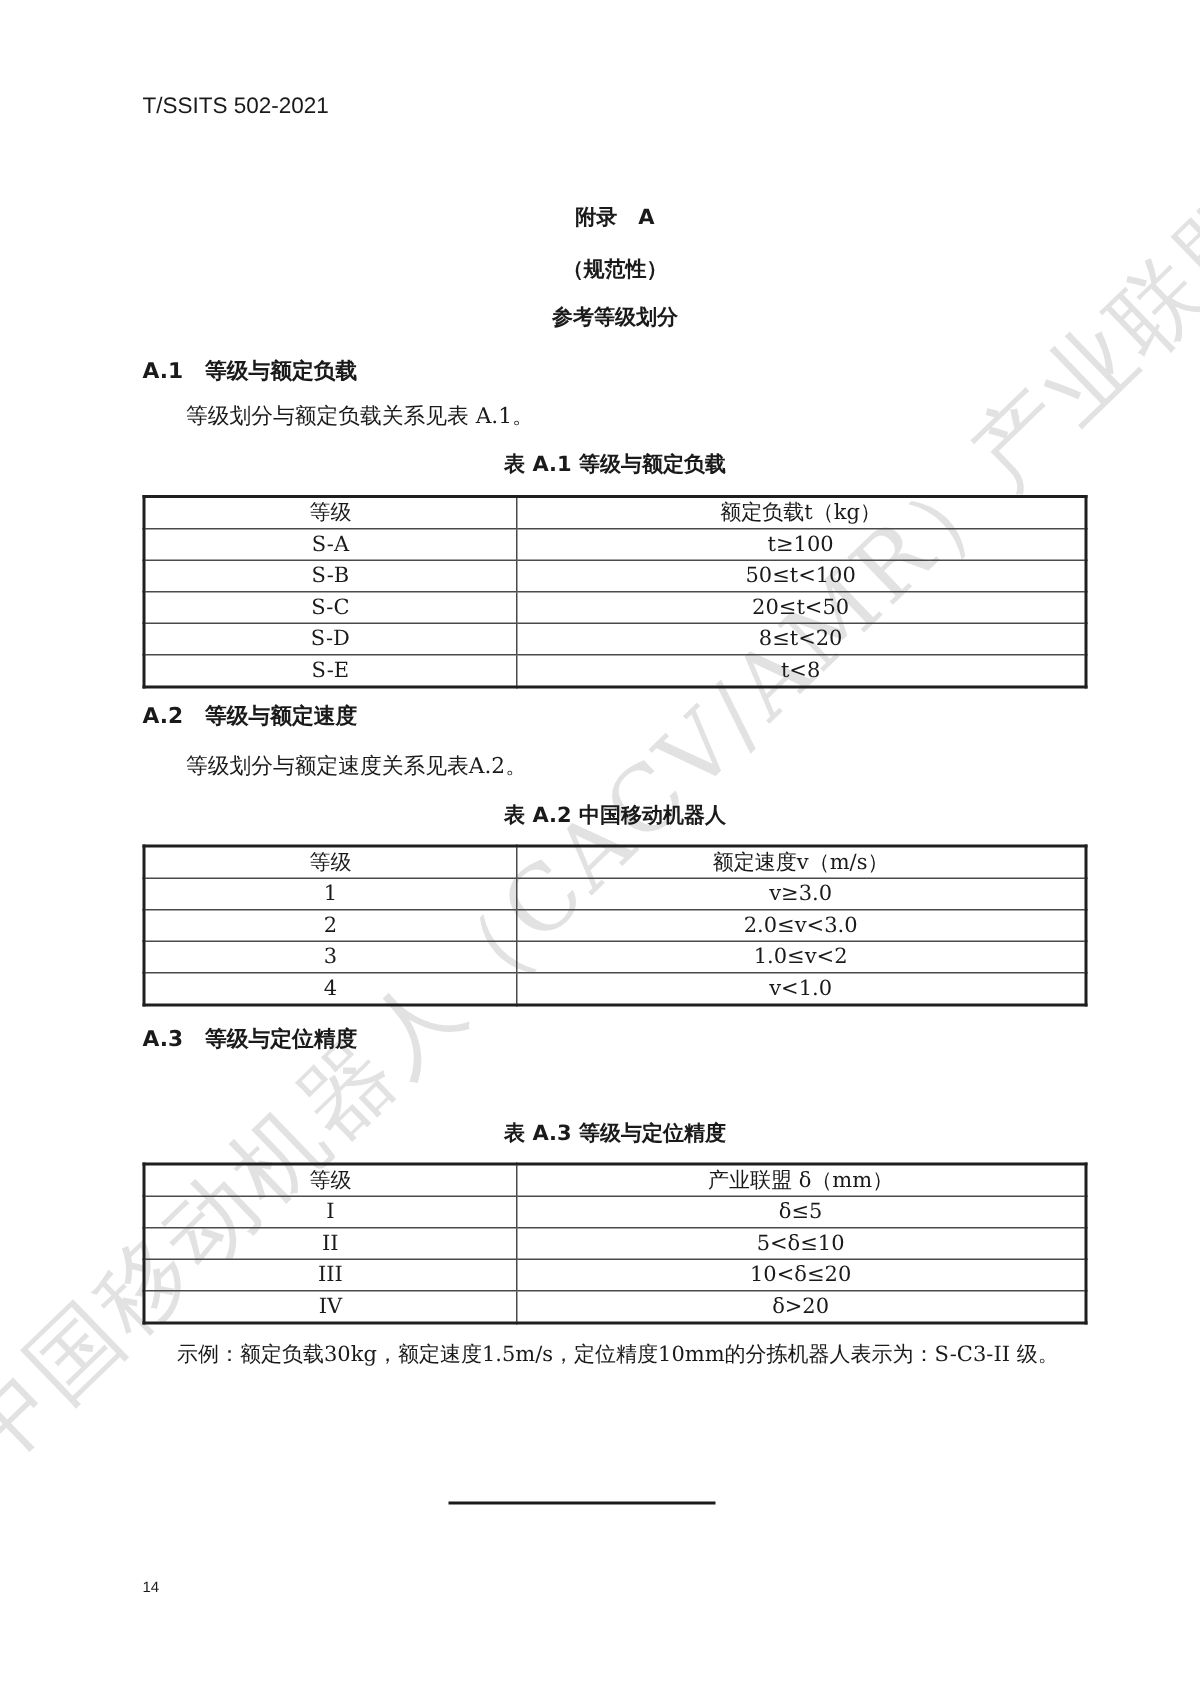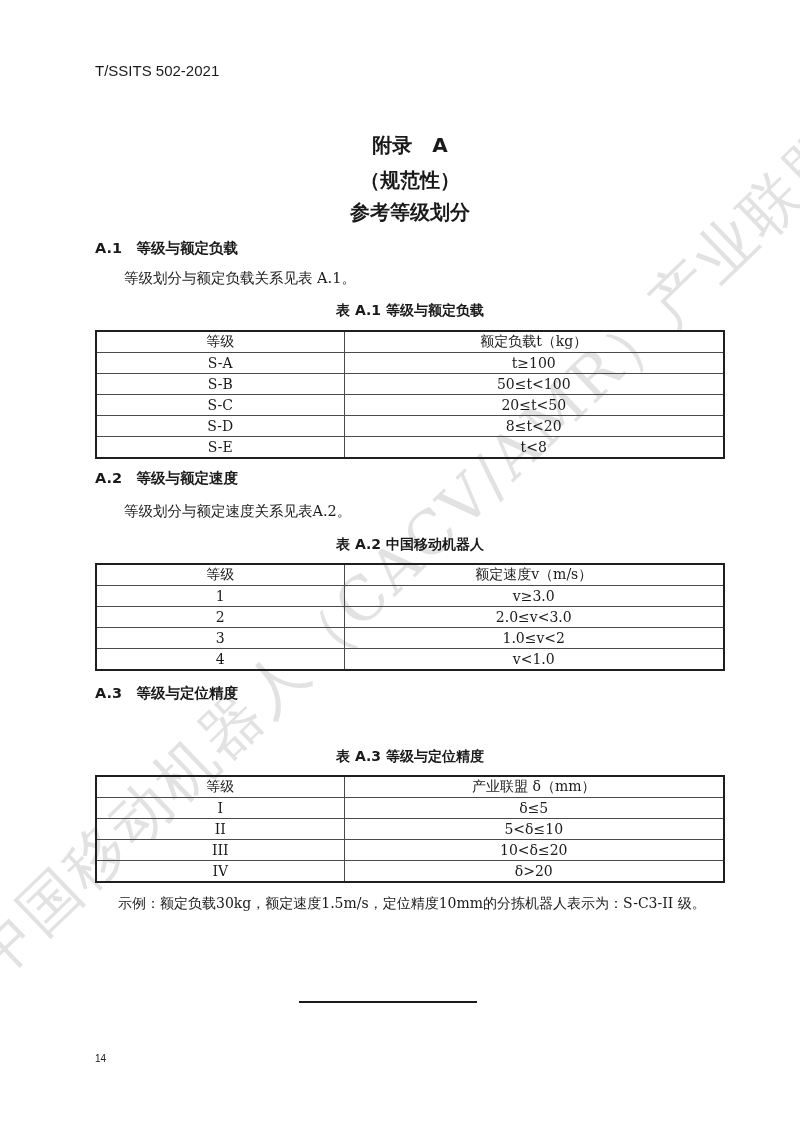--- a/index.html
+++ b/index.html
@@ -15,21 +15,21 @@
     color:#e2e2e2; font-family:"DejaVu Serif", serif;
     pointer-events:none; user-select:none;
   }
   .doc-code {
     position:absolute; left:95px; top:62px; font-size:15px;
     font-family:"Liberation Sans", sans-serif; z-index:1;
   }
   .center-line {
     position:absolute; left:95px; width:630px; text-align:center;
     font-family:"DejaVu Sans", sans-serif; font-weight:bold;
-    font-size:20px; line-height:20px; z-index:1;
+    font-size:14px; line-height:20px; z-index:1;
   }
   .section-heading {
     position:absolute; left:95px; font-family:"DejaVu Sans", sans-serif;
     font-weight:bold; font-size:14.5px; line-height:20px; z-index:1;
   }
   .body-text {
     position:absolute; left:124px; font-size:14.5px; line-height:20px; z-index:1;
   }
   .caption { font-size:14px; }
   table.grid {

